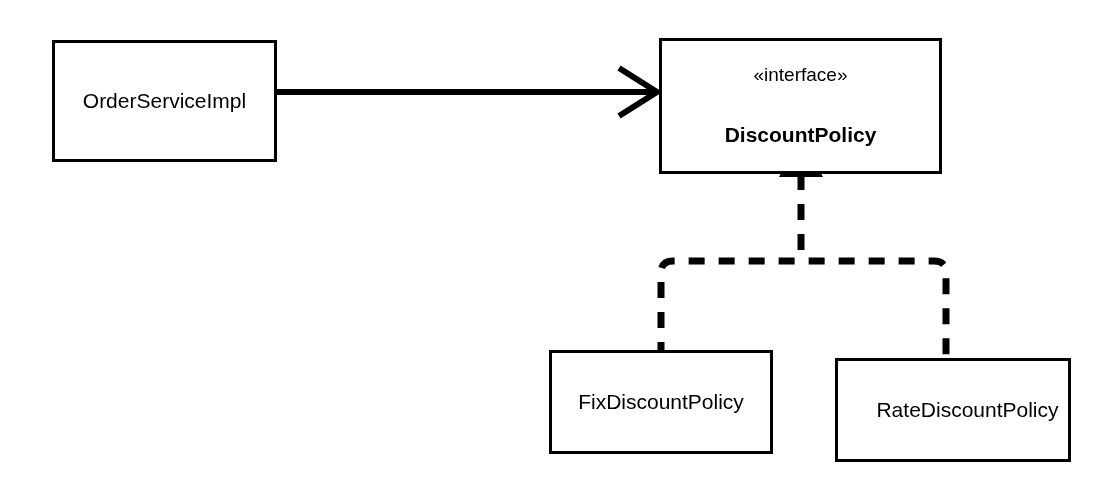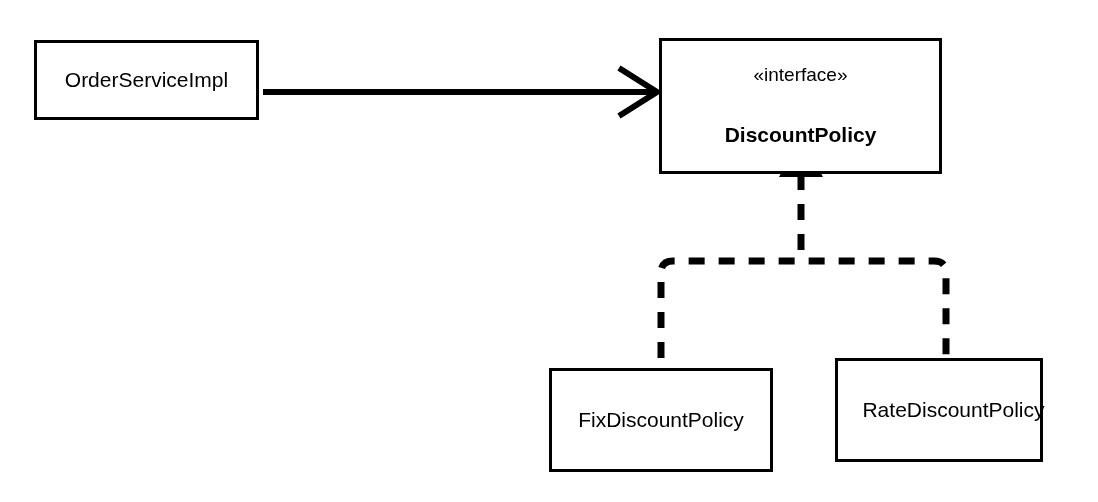--- a/index.html
+++ b/index.html
@@ -52,30 +52,30 @@
     white-space: nowrap;
     text-align: center;
   }
   .class-name.bold {
     font-weight: bold;
     margin-top: 36px;
   }
 
   
   #box-order-service-impl {
-    left: 34px;  top: 40px;  width: 225px; height: 80px;
+    left: 52px;  top: 40px;  width: 225px; height: 122px;
   }
   #box-discount-policy {
     left: 659px; top: 38px;  width: 283px; height: 136px;
   }
   #box-fix-discount-policy {
-    left: 549px; top: 368px; width: 224px; height: 104px;
+    left: 549px; top: 350px; width: 224px; height: 104px;
   }
   #box-rate-discount-policy {
-    left: 835px; top: 358px; width: 208px; height: 104px; padding-left: 29px;
+    left: 835px; top: 358px; width: 236px; height: 104px; padding-left: 29px;
   }
 </style>
 </head>
 <body>
 
 <div id="diagram-canvas">
 
   <svg id="uml-svg" viewBox="0 0 1098 502" xmlns="http://www.w3.org/2000/svg">
 
     <g>

